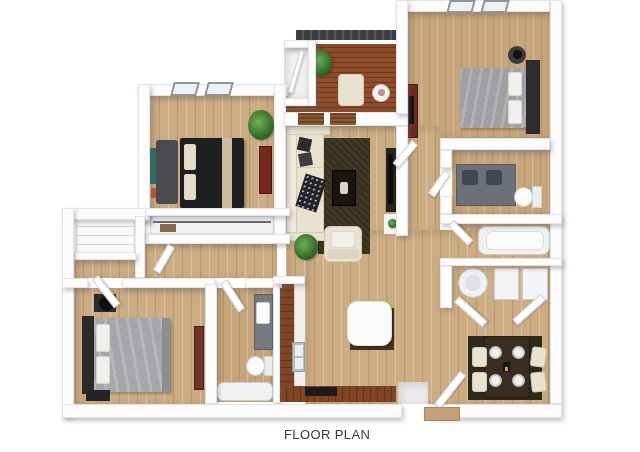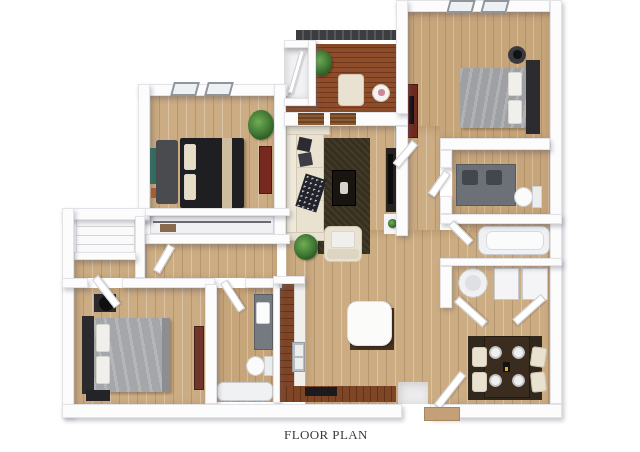--- a/index.html
+++ b/index.html
@@ -1,17 +1,17 @@
 <!DOCTYPE html>
 <html><head>
 <meta charset="utf-8">
 <style>
   html,body{margin:0;padding:0;background:#fff;}
   #canvas{position:relative;width:640px;height:452px;background:#ffffff;overflow:hidden;
-          font-family:Liberation Serif, serif;}
+          font-family:Liberation Sans, sans-serif;}
   #canvas *{position:absolute;box-sizing:border-box;}
   .floor{z-index:1;box-shadow:inset 2px 2px 8px rgba(70,50,20,.18);}
   .wood{background:#ccac82;background-image:repeating-linear-gradient(90deg,rgba(255,255,255,.28) 0 1px,transparent 1px 9px,rgba(96,64,32,.20) 9px 10px,transparent 10px 18px);}
   .wood2{background:#c7a57a;background-image:repeating-linear-gradient(90deg,rgba(255,255,255,.25) 0 1px,transparent 1px 8px,rgba(96,64,32,.18) 8px 9px,transparent 9px 16px);}
   .deck{background:repeating-linear-gradient(0deg,#8e4e2c 0 4px,#71371c 4px 5px);}
   .tile{background:#e9e9ec;}
   .furn{z-index:2;}
   .wall{z-index:3;background:#fcfcfd;border:1px solid #e2e2e7;box-shadow:2px 3px 4px rgba(100,100,115,.35);}
   .over{z-index:4;}
   .door{z-index:4;background:#ffffff;border:1px solid #cdced4;box-shadow:1px 1px 2px rgba(0,0,0,.22);}

